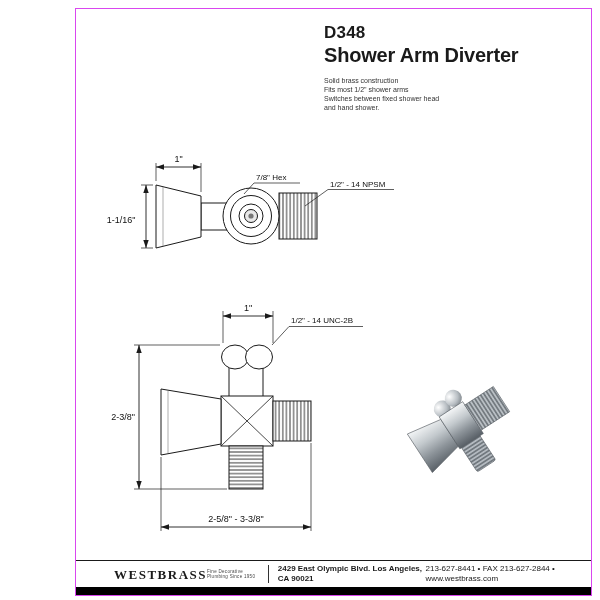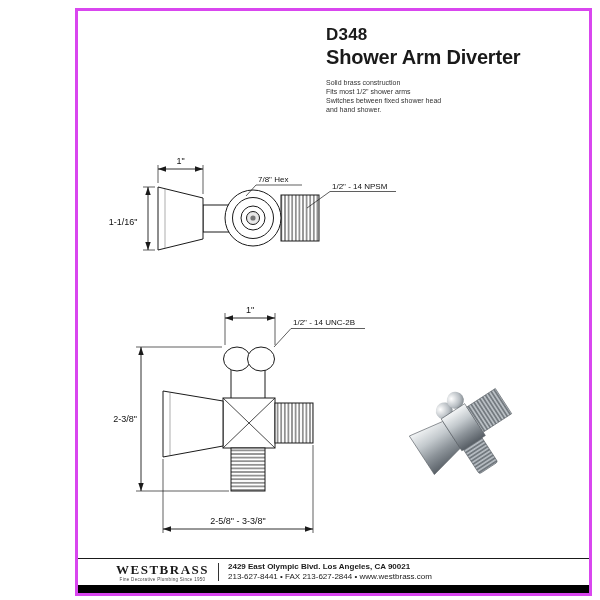--- a/index.html
+++ b/index.html
@@ -1,33 +1,33 @@
 <!DOCTYPE html>
 <html><head>
 <meta charset="utf-8">
 <style>
   * { margin:0; padding:0; box-sizing:border-box; }
   html,body { width:600px; height:600px; background:#ffffff; font-family:"Liberation Sans", sans-serif; color:#1a1a1a; }
   .canvas { position:relative; width:600px; height:600px; background:#fff; overflow:hidden; }
-  .sheet { position:absolute; left:75px; top:8px; width:517px; height:588px; border:3px solid #d946ef; display:flex; flex-direction:column; background:#fff; }
+  .sheet { position:absolute; left:75px; top:8px; width:517px; height:588px; border:1px solid #d946ef; display:flex; flex-direction:column; background:#fff; }
   .content { position:relative; flex:1; border-bottom:1px solid #1a1a1a; overflow:hidden; }
   .title-block { position:absolute; left:248px; top:14px; width:255px; }
   .title { font-size:17px; font-weight:bold; letter-spacing:0.2px; }
   .subtitle { font-size:20px; font-weight:bold; margin-top:1px; letter-spacing:-0.2px; }
   .desc { margin-top:9px; font-size:7px; line-height:9px; color:#333; }
   .drawing-top { position:absolute; left:18px; top:140px; }
   .drawing-bottom { position:absolute; left:25px; top:290px; }
   .product-photo { position:absolute; left:330px; top:352px; }
   svg text { font-family:"Liberation Sans", sans-serif; fill:#111; }
   .footer { height:26px; display:flex; align-items:center; padding-left:38px; gap:9px; background:#fff; }
-  .logo-block { display:flex; flex-direction:column; align-items:center; }
+  .logo-block { display:flex; flex-direction:row; }
   .brand { font-family:"Liberation Serif", serif; font-size:13px; font-weight:bold; letter-spacing:1.5px; line-height:13px; }
   .tagline { font-size:4.5px; color:#444; letter-spacing:0.3px; margin-top:1px; }
   .footer-divider { width:1px; height:18px; background:#333; }
-  .address-block { display:flex; flex-direction:column; justify-content:center; }
+  .address-block { display:flex; flex-direction:row; justify-content:center; }
   .address { font-size:8px; font-weight:bold; line-height:10px; }
   .phone { font-size:8px; line-height:10px; }
   .bottom-bar { height:8px; background:#000; }
 </style>
 </head>
 <body>
 
 <div class="canvas">
   <div class="sheet">
     <div class="content">

